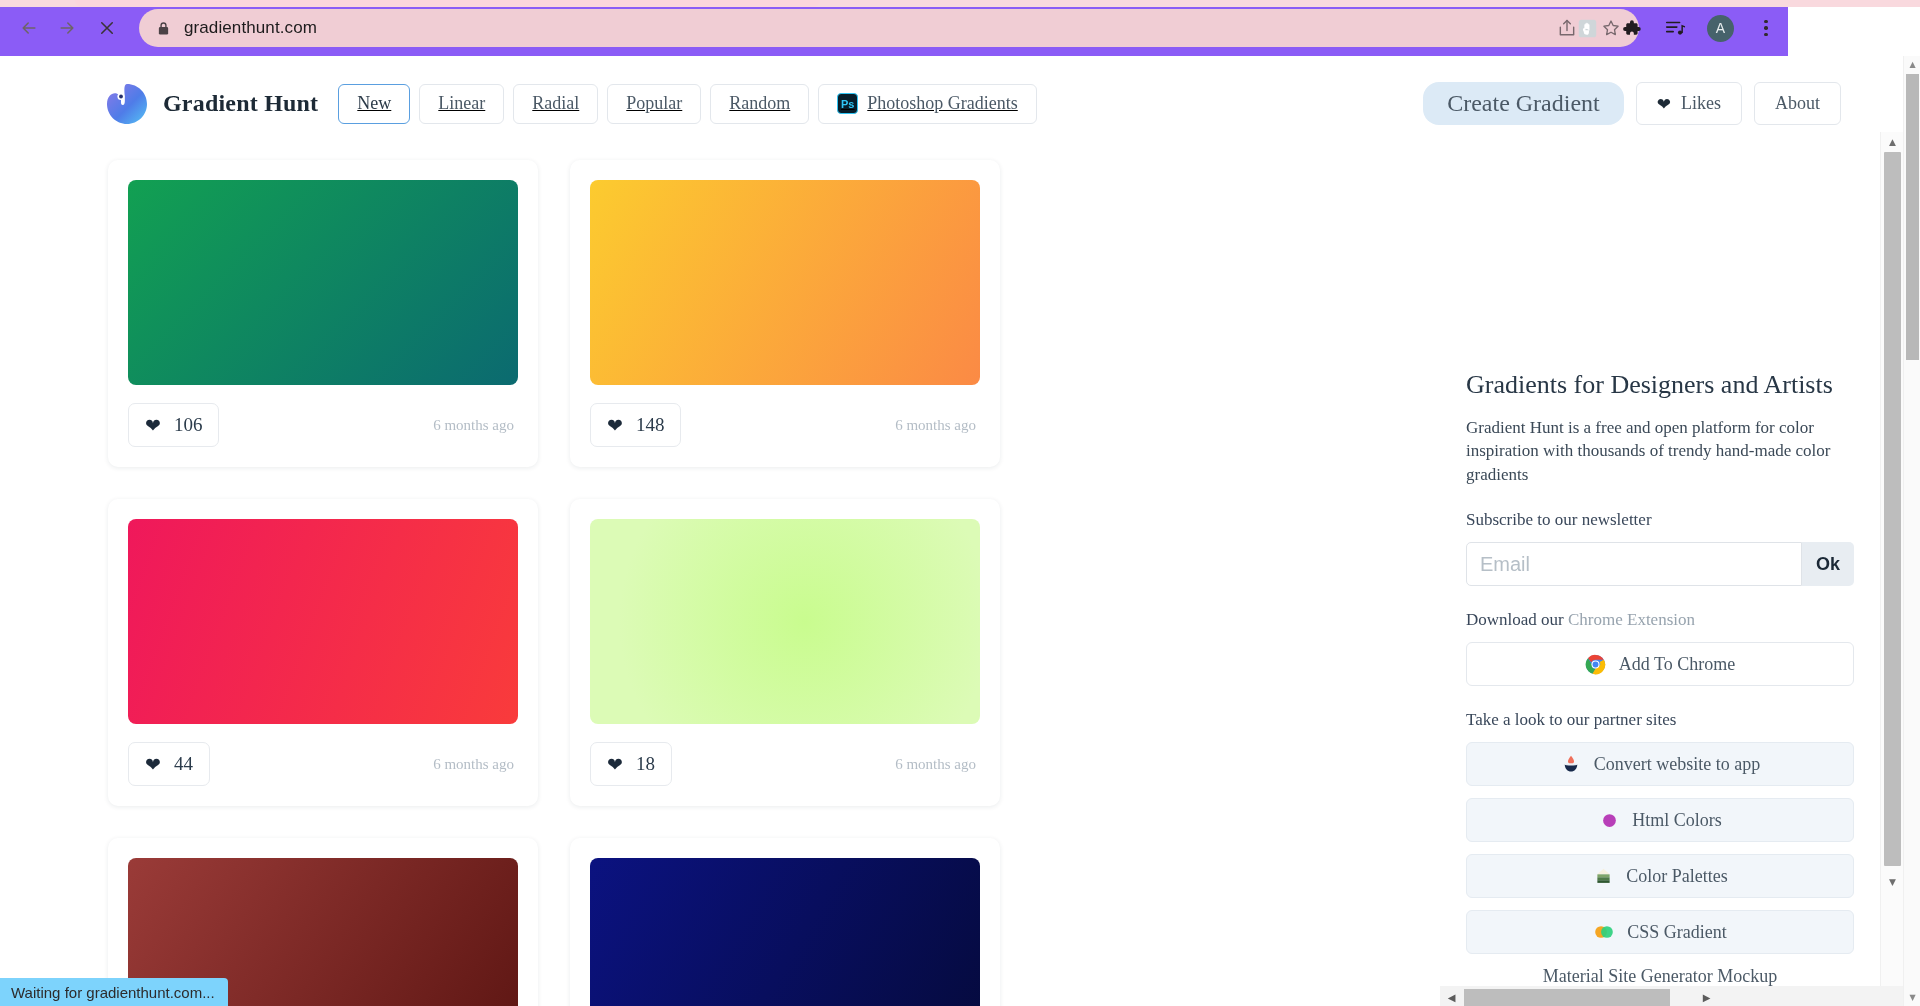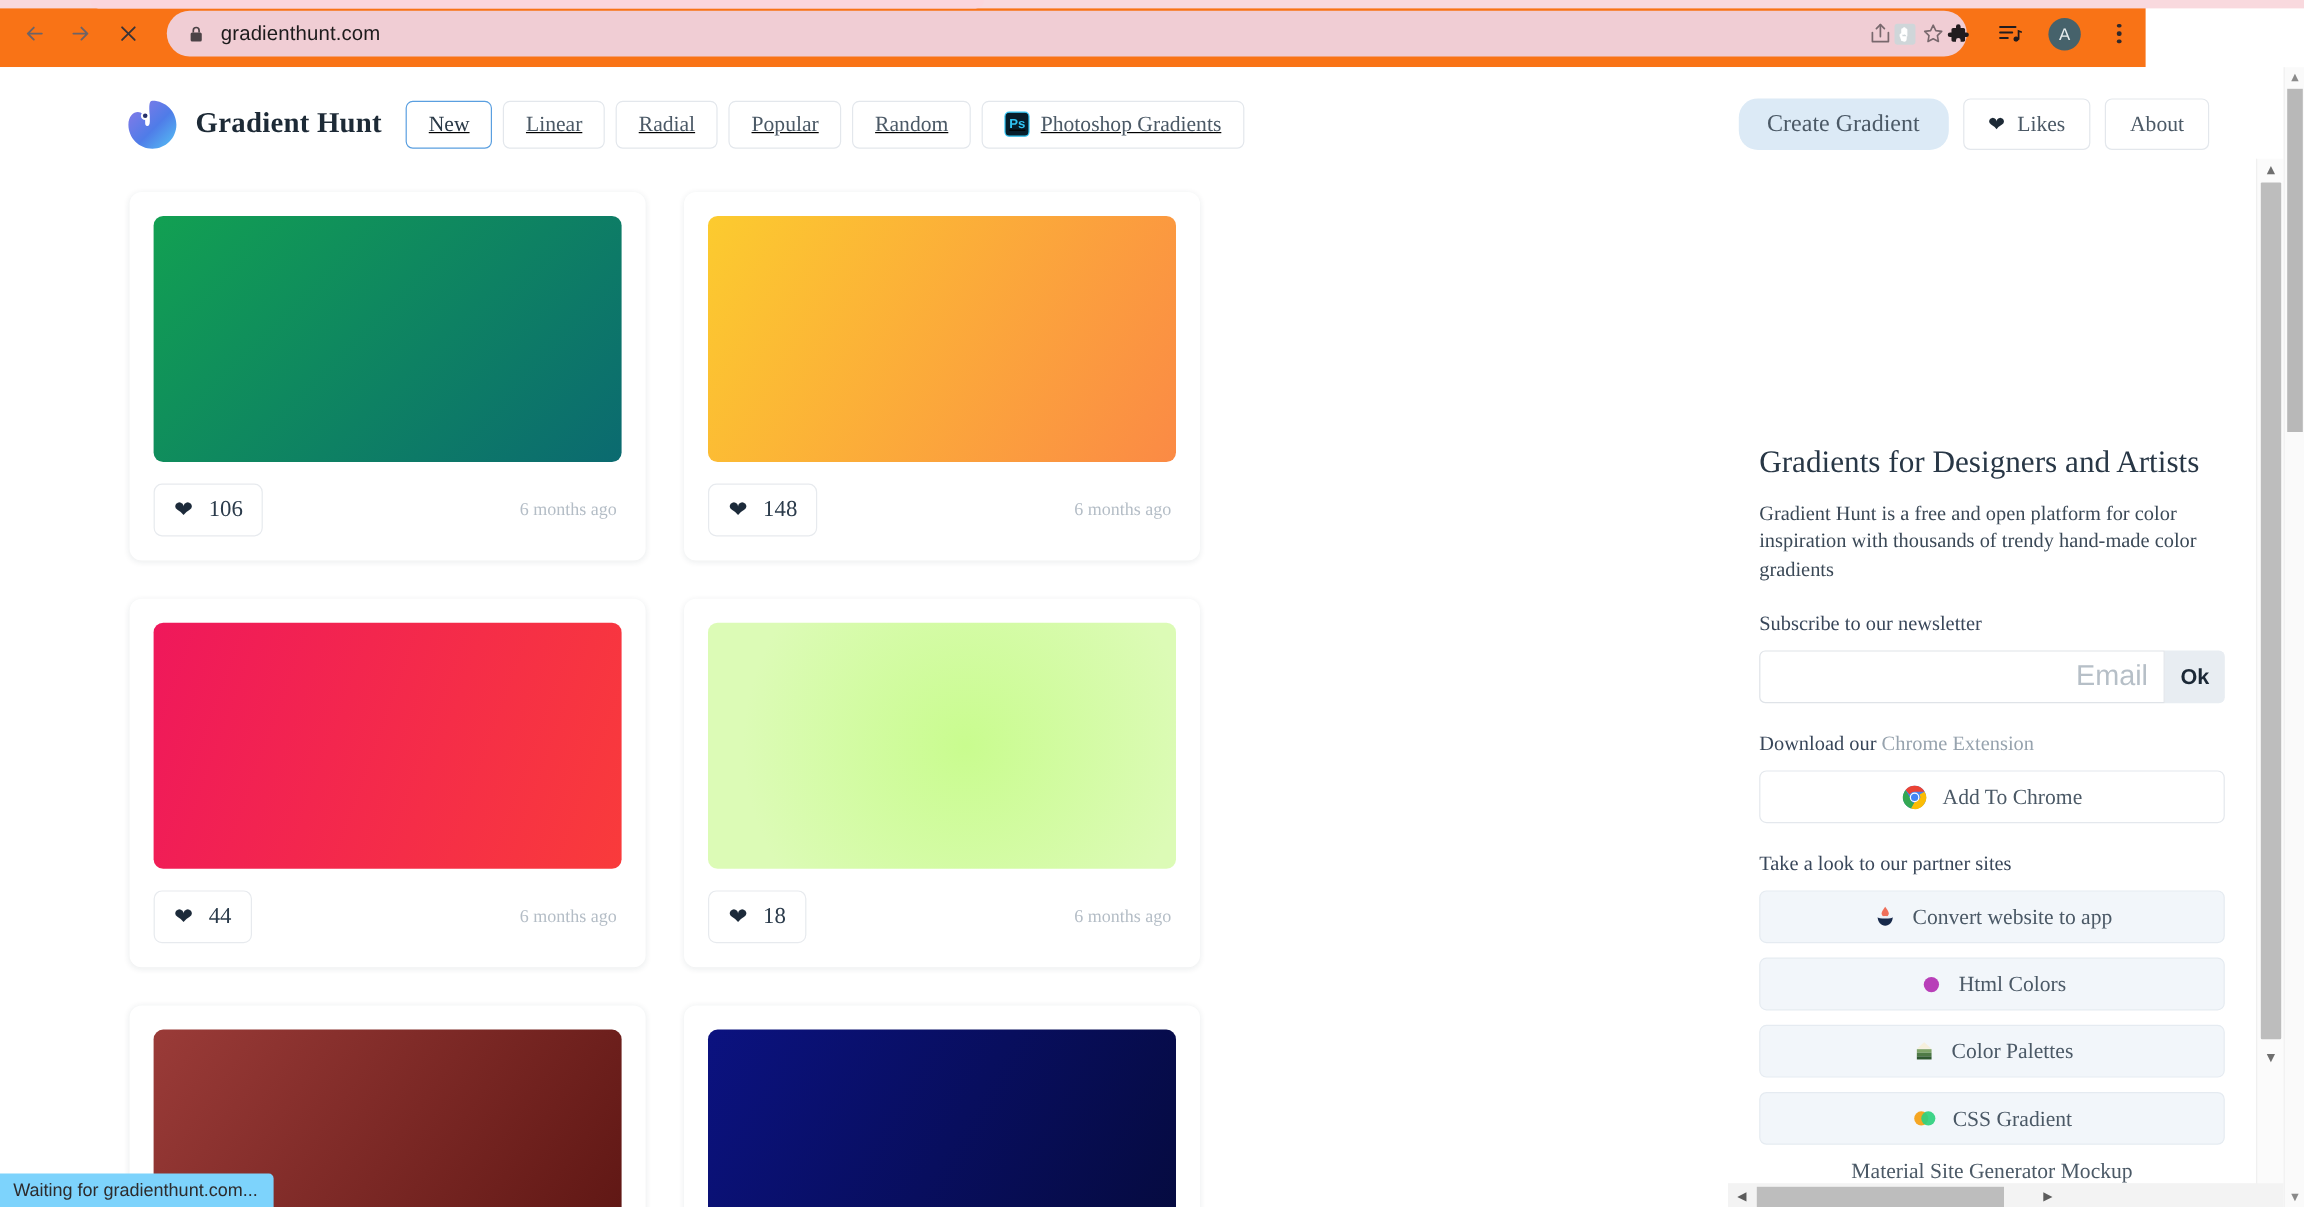--- a/index.html
+++ b/index.html
@@ -7,21 +7,21 @@
     width: 1920px; height: 1006px;
     overflow: hidden;
     font-family: "Liberation Serif", serif;
     background: #ffffff;
   }
 
   
   #browser-chrome {
     position: absolute; top: 0; left: 0;
     width: 1788px; height: 56px;
-    background: #f97316;
+    background: #8b5cf6;
   }
   #tabstrip-remnant {
     position: absolute; top: 0; left: 0; width: 1920px; height: 7px;
     background: #f9d9de;
   }
   #tabstrip-active {
     position: absolute; top: 0; left: 75px; width: 745px; height: 7px;
     background: #fbd6dc;
     border-radius: 0 0 9px 9px;
   }
@@ -114,21 +114,21 @@
   #ps-badge {
     width: 21px; height: 21px; border-radius: 4px;
     background: #071e2b; border: 1px solid #31c5f4;
     color: #31c5f4; font-size: 11px; font-weight: bold;
     font-family: "Liberation Sans", sans-serif;
     display: flex; align-items: center; justify-content: center;
   }
   #header-actions { margin-left: auto; margin-right: 62px; display: flex; align-items: center; gap: 12px; }
   #create-gradient-button {
     height: 43px; padding: 0 24px; border-radius: 16px;
-    background: #dceaf6; color: #4b5966; font-size: 20px;
+    background: #dceaf6; color: #4b5966; font-size: 24px;
     display: flex; align-items: center;
   }
   .outline-btn {
     height: 43px; padding: 0 20px; border-radius: 6px;
     border: 1px solid #e3e7ec; background: #fff;
     color: #4b5966; font-size: 18px;
     display: flex; align-items: center; gap: 10px;
   }
   .heart { color: #1d2a36; font-size: 17px; font-family:"DejaVu Sans", sans-serif; }
 
@@ -185,25 +185,24 @@
   #sidebar-desc {
     margin-top: 15px;
     font-size: 17px; line-height: 1.38; color: #3b4957;
   }
   .side-label { margin-top: 24px; font-size: 17px; color: #39475a; }
   .side-label .muted { color: #97a3ae; }
   #newsletter-row { display: flex; margin-top: 12px; height: 44px; }
   #email-input {
     flex: 1; height: 44px;
     border: 1px solid #dfe3e8; border-radius: 5px 0 0 5px;
-    padding: 0 13px; font-size: 24px;
+    padding: 0 13px; font-size: 20px;
     font-family: "Liberation Sans", sans-serif;
     color: #2b3b4b; background: #fff;
     outline: none;
-    text-align: right;
   }
   #email-input::placeholder { color: #b6bfc7; }
   #newsletter-ok-button {
     width: 52px; height: 44px;
     background: #e8edf2; border: none;
     border-radius: 0 5px 5px 0;
     font-size: 18px; font-weight: bold; color: #1b2836;
     font-family: "Liberation Sans", sans-serif;
   }
   .side-btn {

